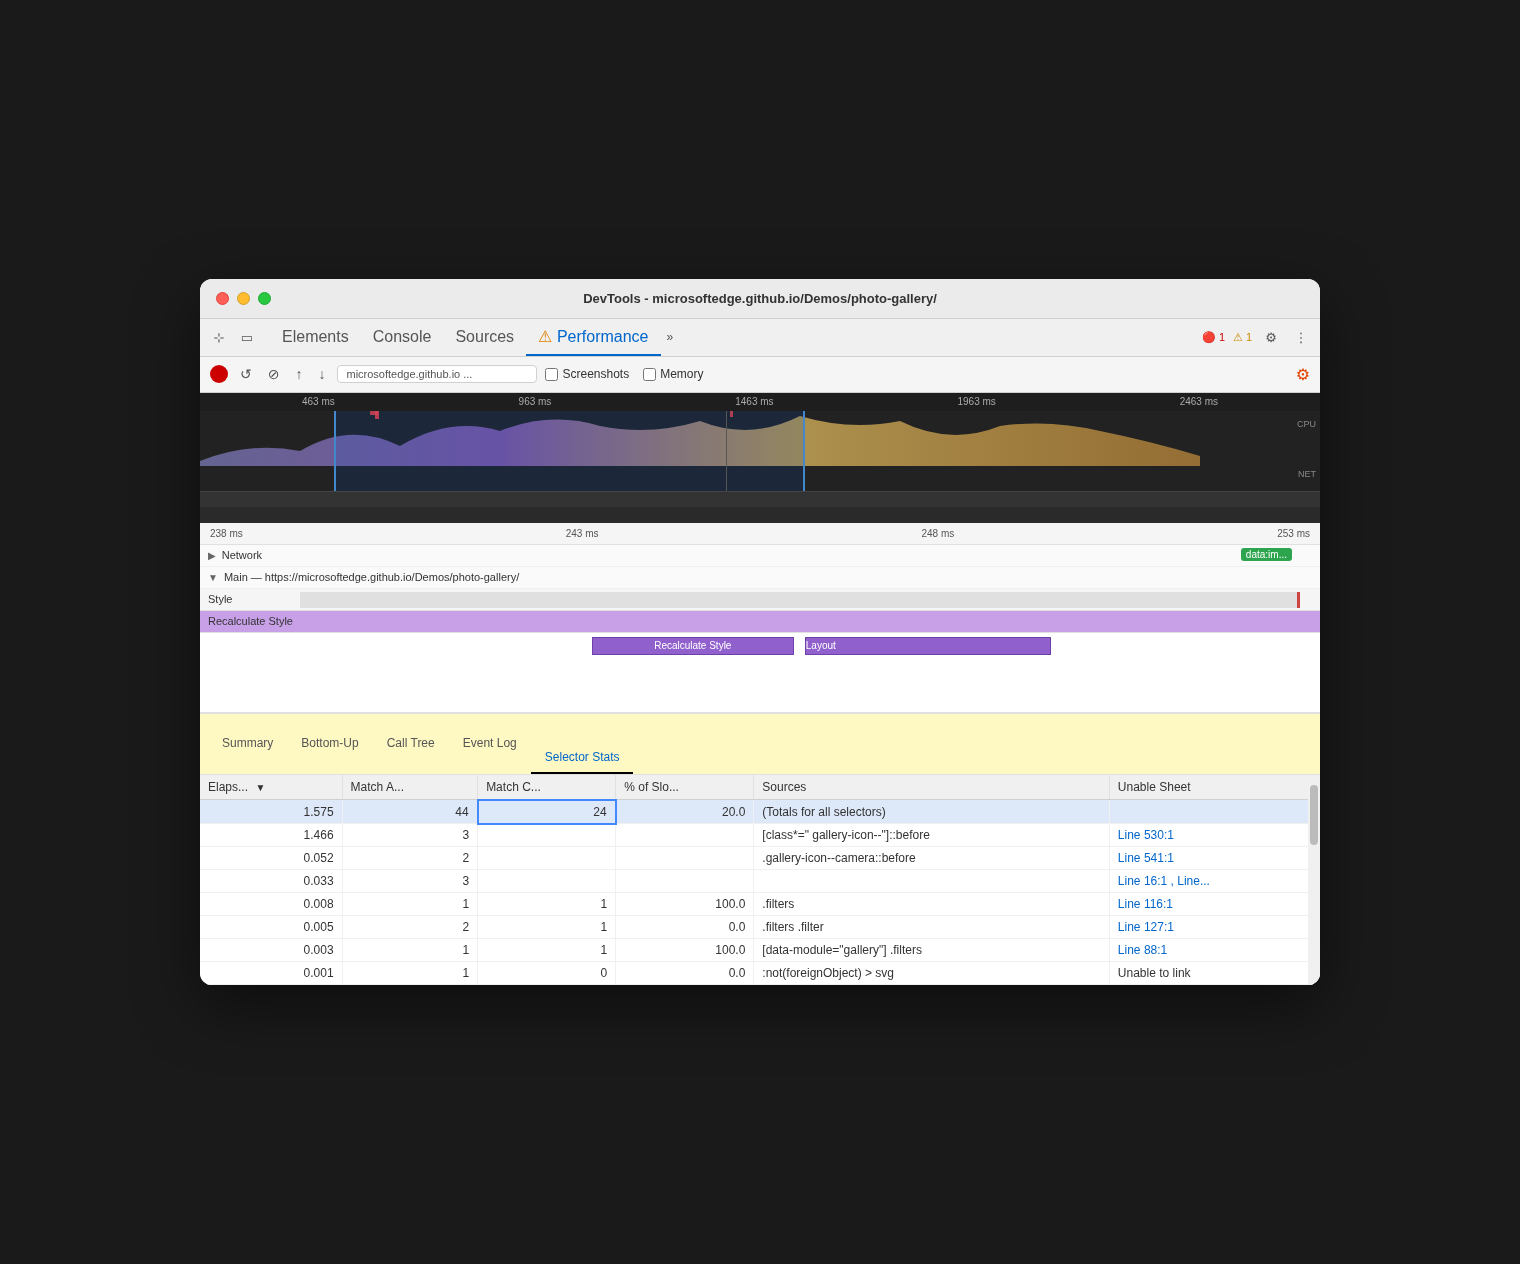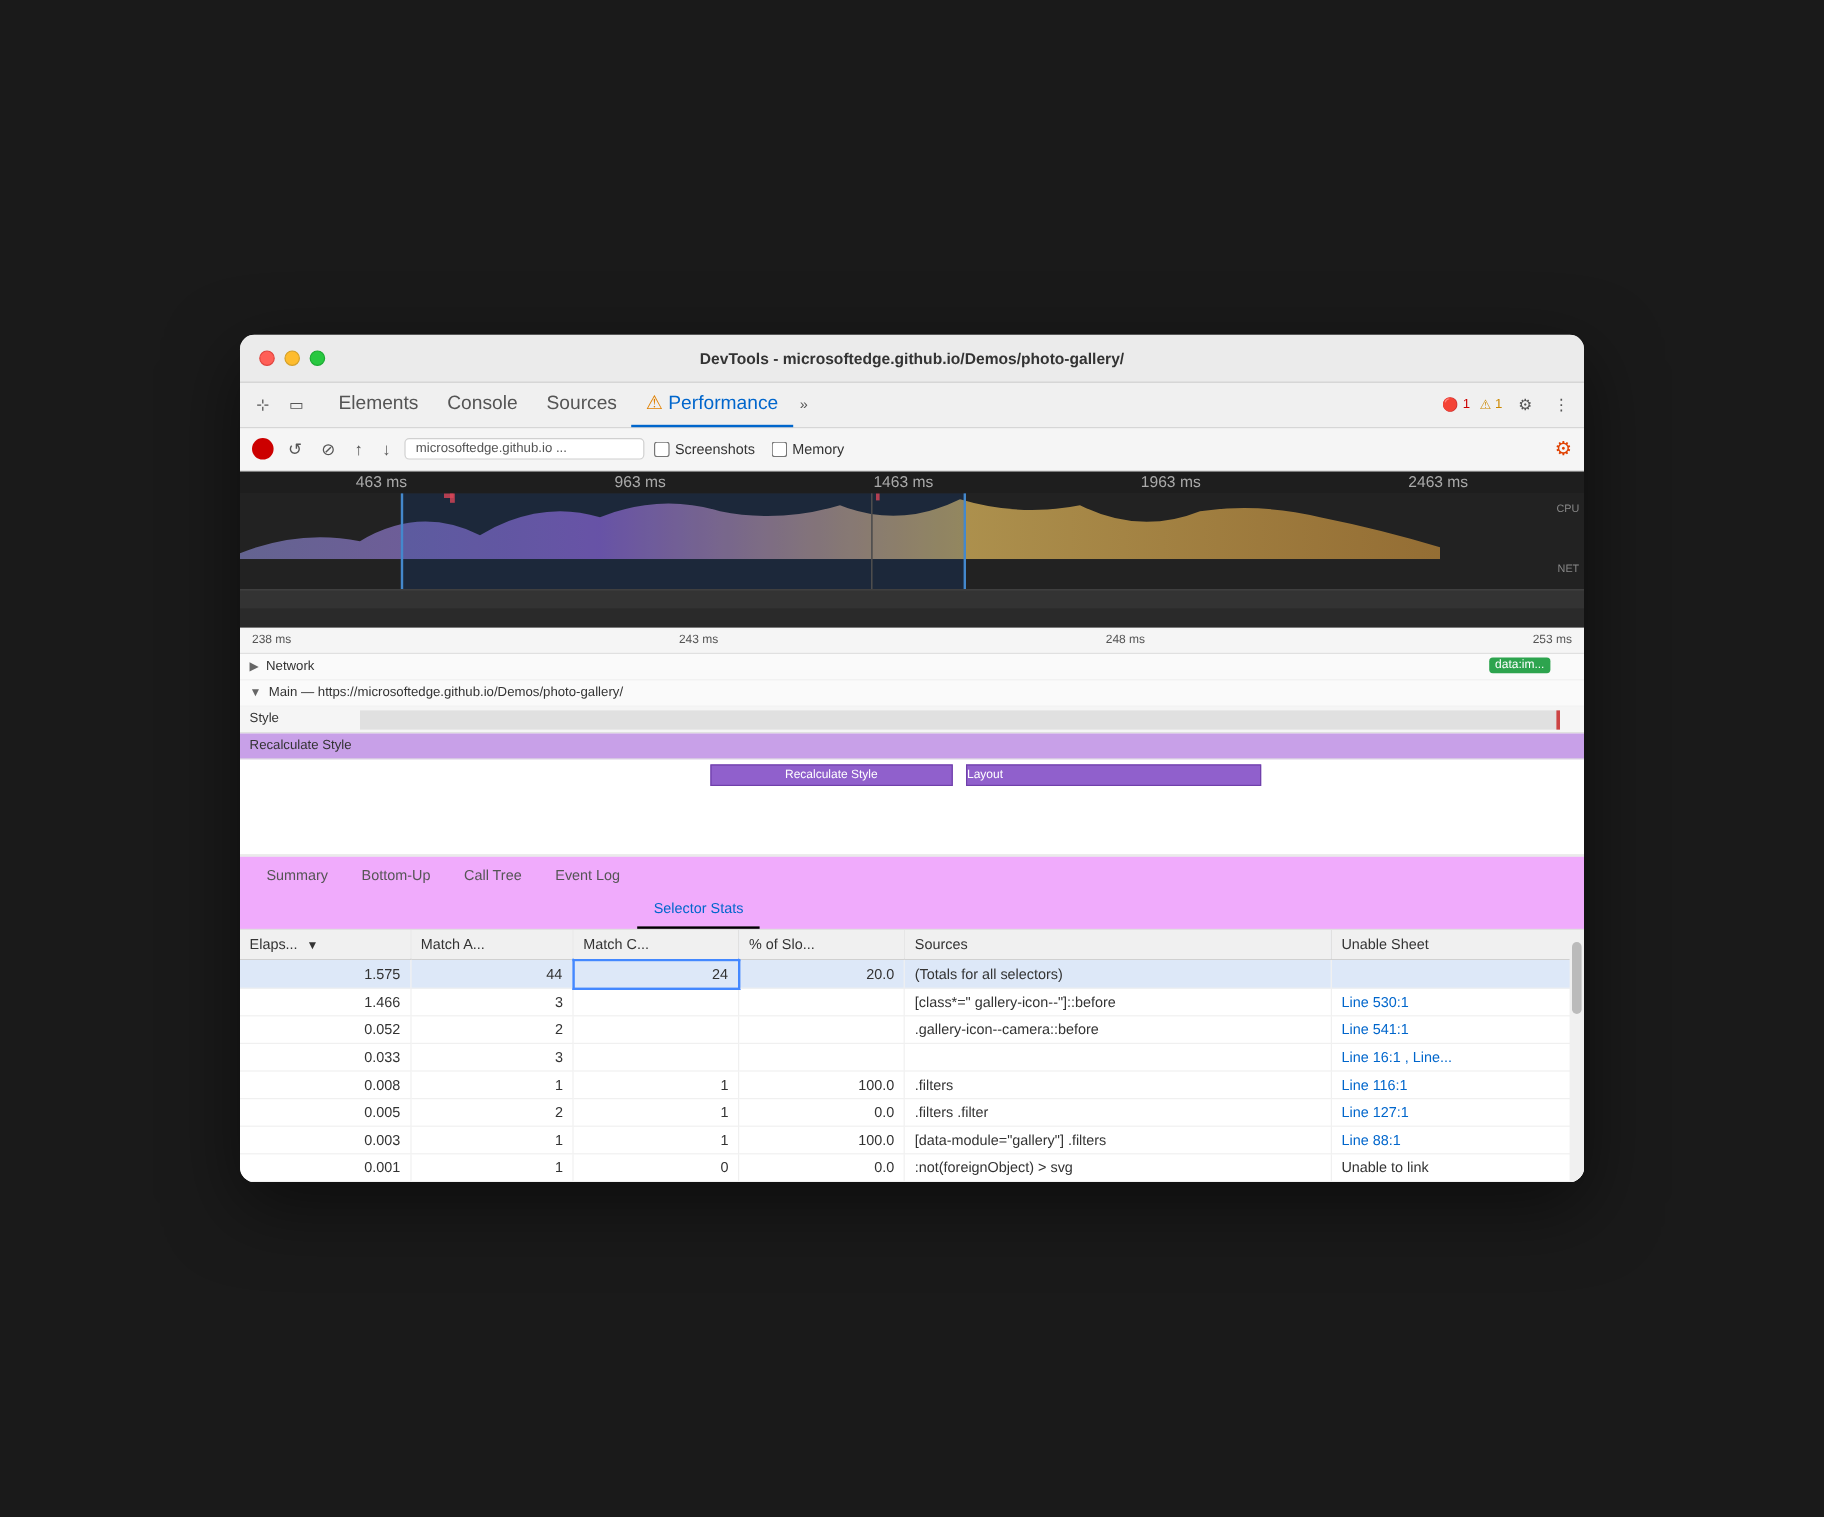--- a/index.html
+++ b/index.html
@@ -242,22 +242,23 @@
       align-items: center;
       justify-content: flex-start;
     }
     
     .bottom-panel {
       background: #fff;
       flex: 1;
     }
     .tabs-row {
       display: flex;
+      align-items: center;
       border-bottom: 1px solid #e0e0e0;
-      background: #f0abfc;
+      background: #fef9c3;
       padding: 0 8px;
     }
     .tab-btn {
       padding: 8px 14px;
       font-size: 12px;
       color: #555;
       cursor: pointer;
       border-bottom: 2px solid transparent;
       white-space: nowrap;
     }
@@ -386,21 +387,21 @@
         <span>Memory</span>
       </label>
     </div>
     <div style="margin-left:auto">
       <span class="gear-icon-red">⚙</span>
     </div>
   </div>
 
   <div class="timeline-area" style="position:relative;">
 
-    <div style="display:flex; justify-content:space-around; padding:2px 10px; font-size:13px; color:#aaa; background:#1e1e1e; height:18px; align-items:center;">
+    <div style="display:flex; justify-content:space-around; padding:2px 10px; font-size:10px; color:#aaa; background:#1e1e1e; height:18px; align-items:center;">
       <span>463 ms</span>
       <span>963 ms</span>
       <span>1463 ms</span>
       <span>1963 ms</span>
       <span>2463 ms</span>
     </div>
 
     <div style="position:relative; height:80px; background:#222; overflow:hidden;">
 
       <div style="position:absolute; top:0; left:0; right:20px; height:55px; overflow:hidden;">

